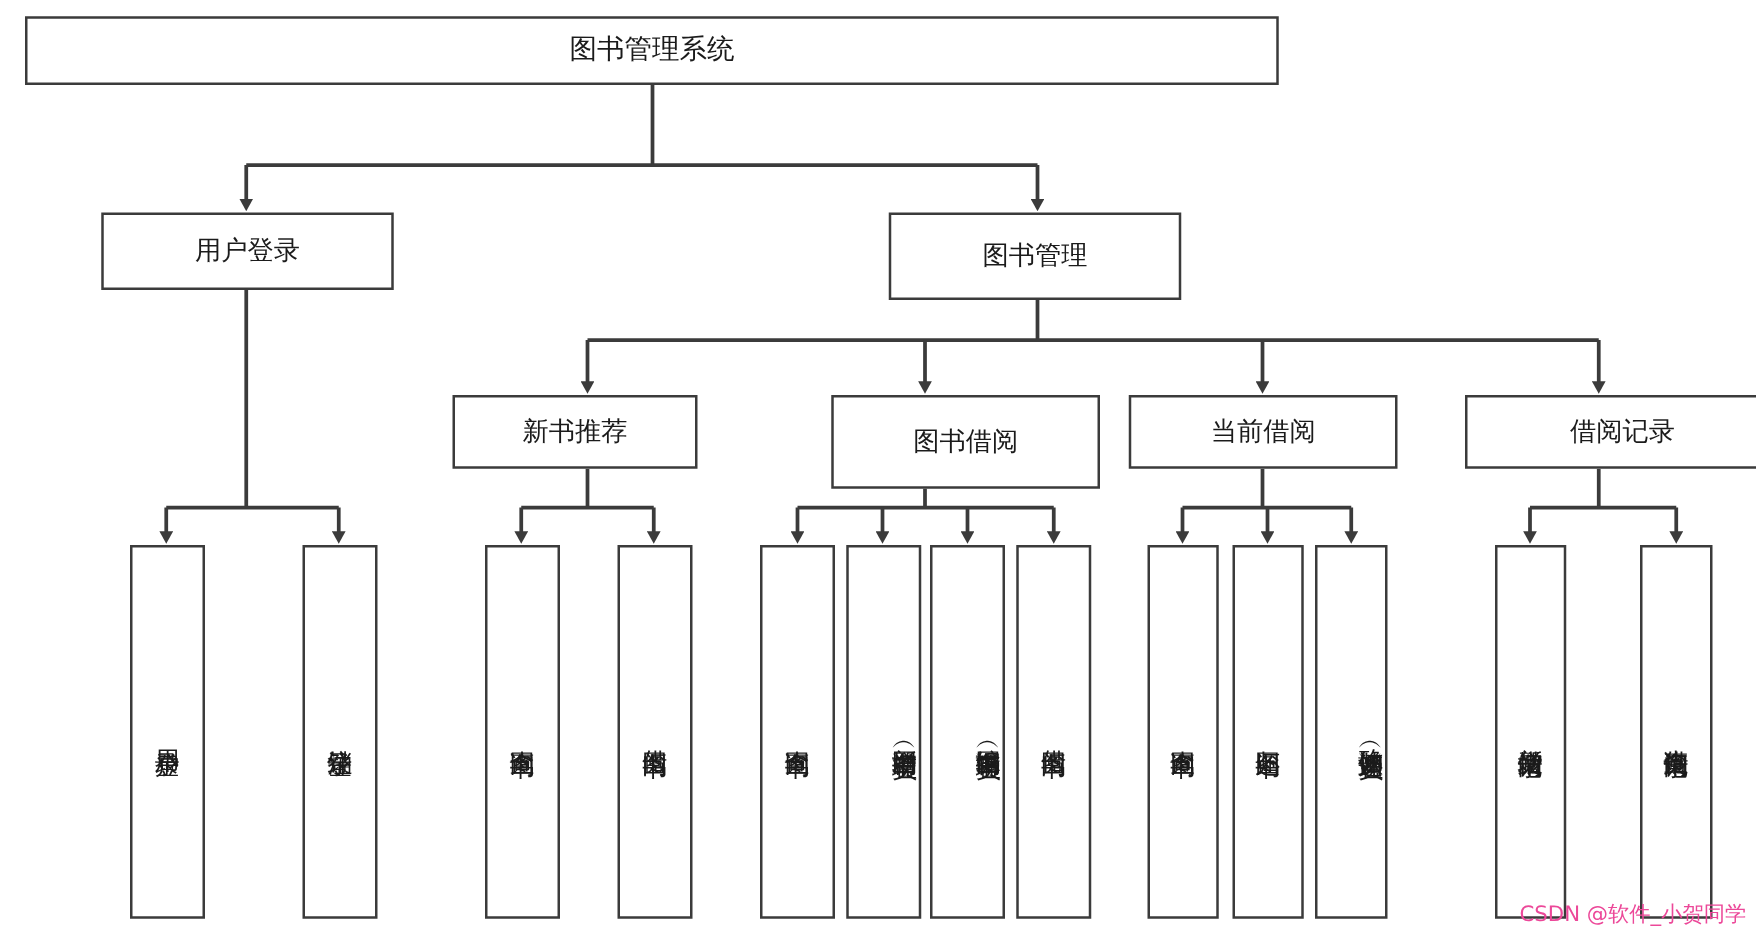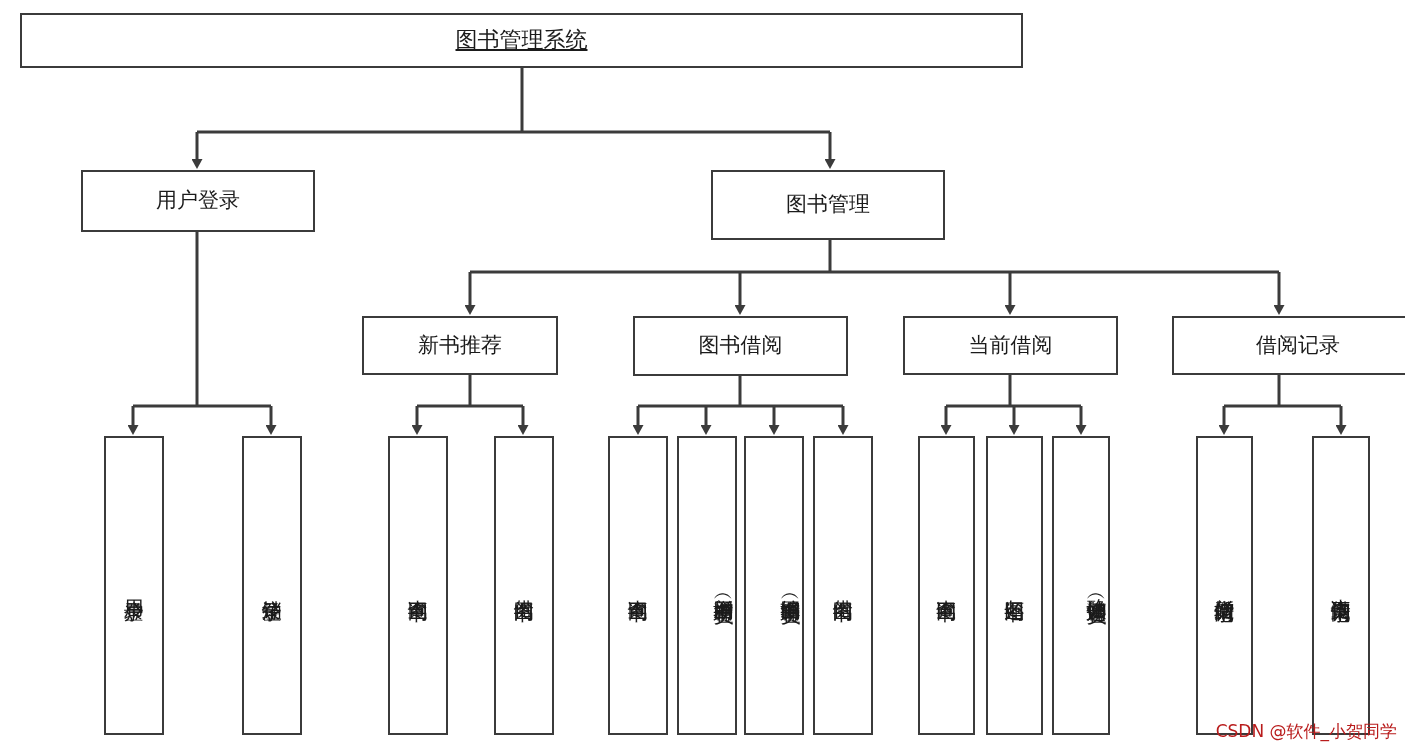--- a/index.html
+++ b/index.html
@@ -60,21 +60,21 @@
   .node.v .vtext {
     writing-mode: vertical-rl;
     text-orientation: upright;
     white-space: nowrap;
   }
   .watermark {
     position: absolute;
     right: 8px;
     bottom: 4px;
     font-size: 17px;
-    color: #b91c1c;
+    color: #ec4899;
     white-space: nowrap;
     z-index: 5;
     font-family: "DejaVu Sans", "Liberation Sans", sans-serif;
   }
 </style>
 </head>
 <body>
 
 <div id="canvas">
 
@@ -121,35 +121,35 @@
       <path d="M1014,406 L1014,426" marker-end="url(#arrow)"></path>
       <path d="M1081,406 L1081,426" marker-end="url(#arrow)"></path>
 
       <path d="M1279,375 L1279,406"></path>
       <path d="M1224,406 L1341,406"></path>
       <path d="M1224,406 L1224,426" marker-end="url(#arrow)"></path>
       <path d="M1341,406 L1341,426" marker-end="url(#arrow)"></path>
     </g>
   </svg>
 
-  <div class="node h root" style="left:20px; top:13px; width:1003px; height:55px;text-decoration:underline;">
+  <div class="node h root" style="left:20px; top:13px; width:1003px; height:55px;">
     <span>图书管理系统</span>
   </div>
 
   <div class="node h" style="left:81px; top:170px; width:234px; height:62px;">
     <span>用户登录</span>
   </div>
   <div class="node h" style="left:711px; top:170px; width:234px; height:70px;">
     <span>图书管理</span>
   </div>
 
   <div class="node h" style="left:362px; top:316px; width:196px; height:59px;">
     <span>新书推荐</span>
   </div>
-  <div class="node h" style="left:633px; top:316px; width:215px; height:60px;">
+  <div class="node h" style="left:665px; top:316px; width:215px; height:75px;">
     <span>图书借阅</span>
   </div>
   <div class="node h" style="left:903px; top:316px; width:215px; height:59px;text-align:center;">
     <span>当前借阅</span>
   </div>
   <div class="node h" style="left:1172px; top:316px; width:252px; height:59px;">
     <span>借阅记录</span>
   </div>
 
   <div class="node v mid" style="left:104px; top:436px; width:60px; height:299px;">

